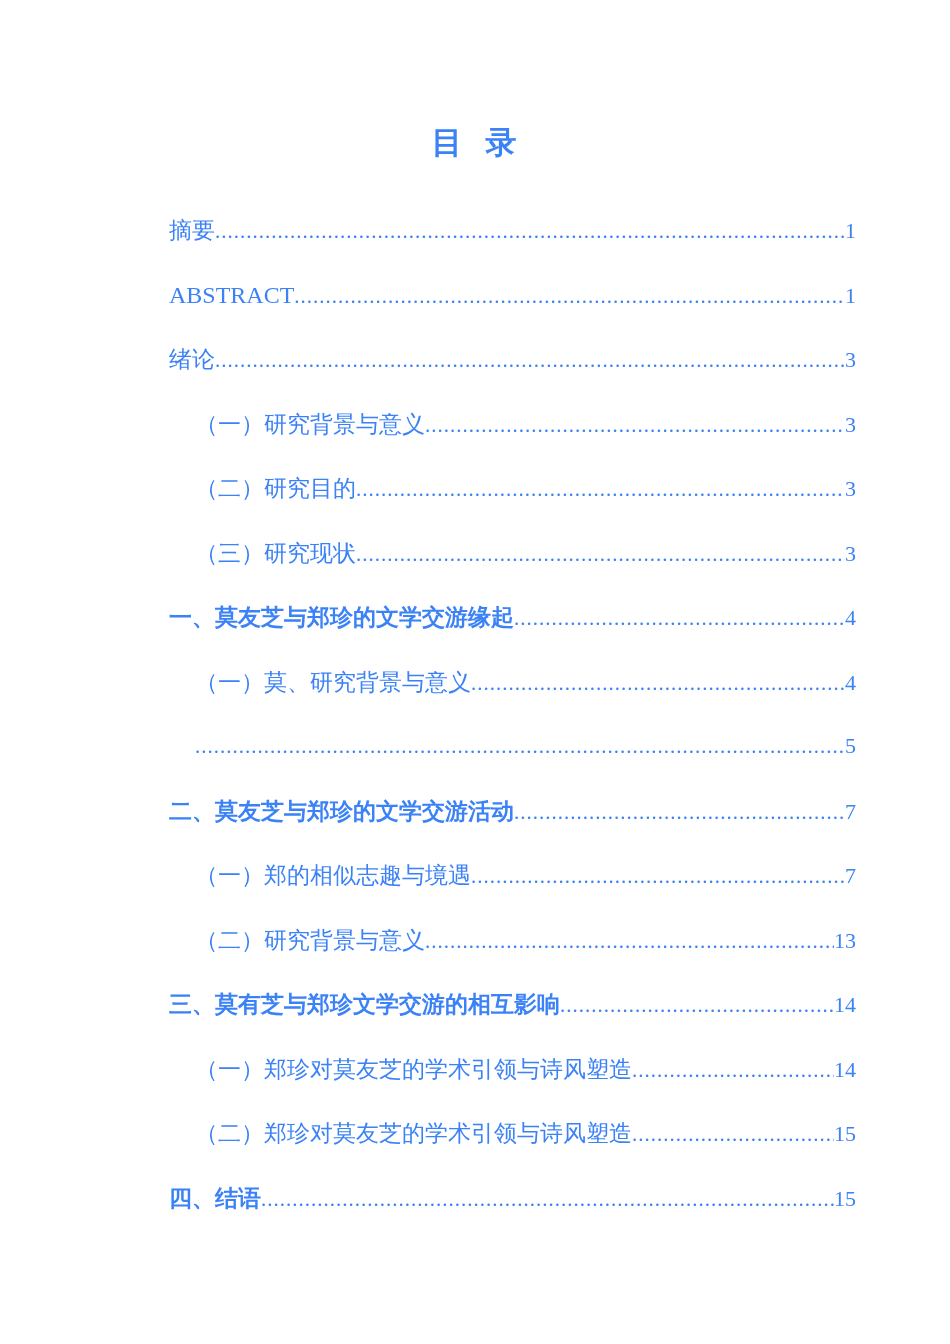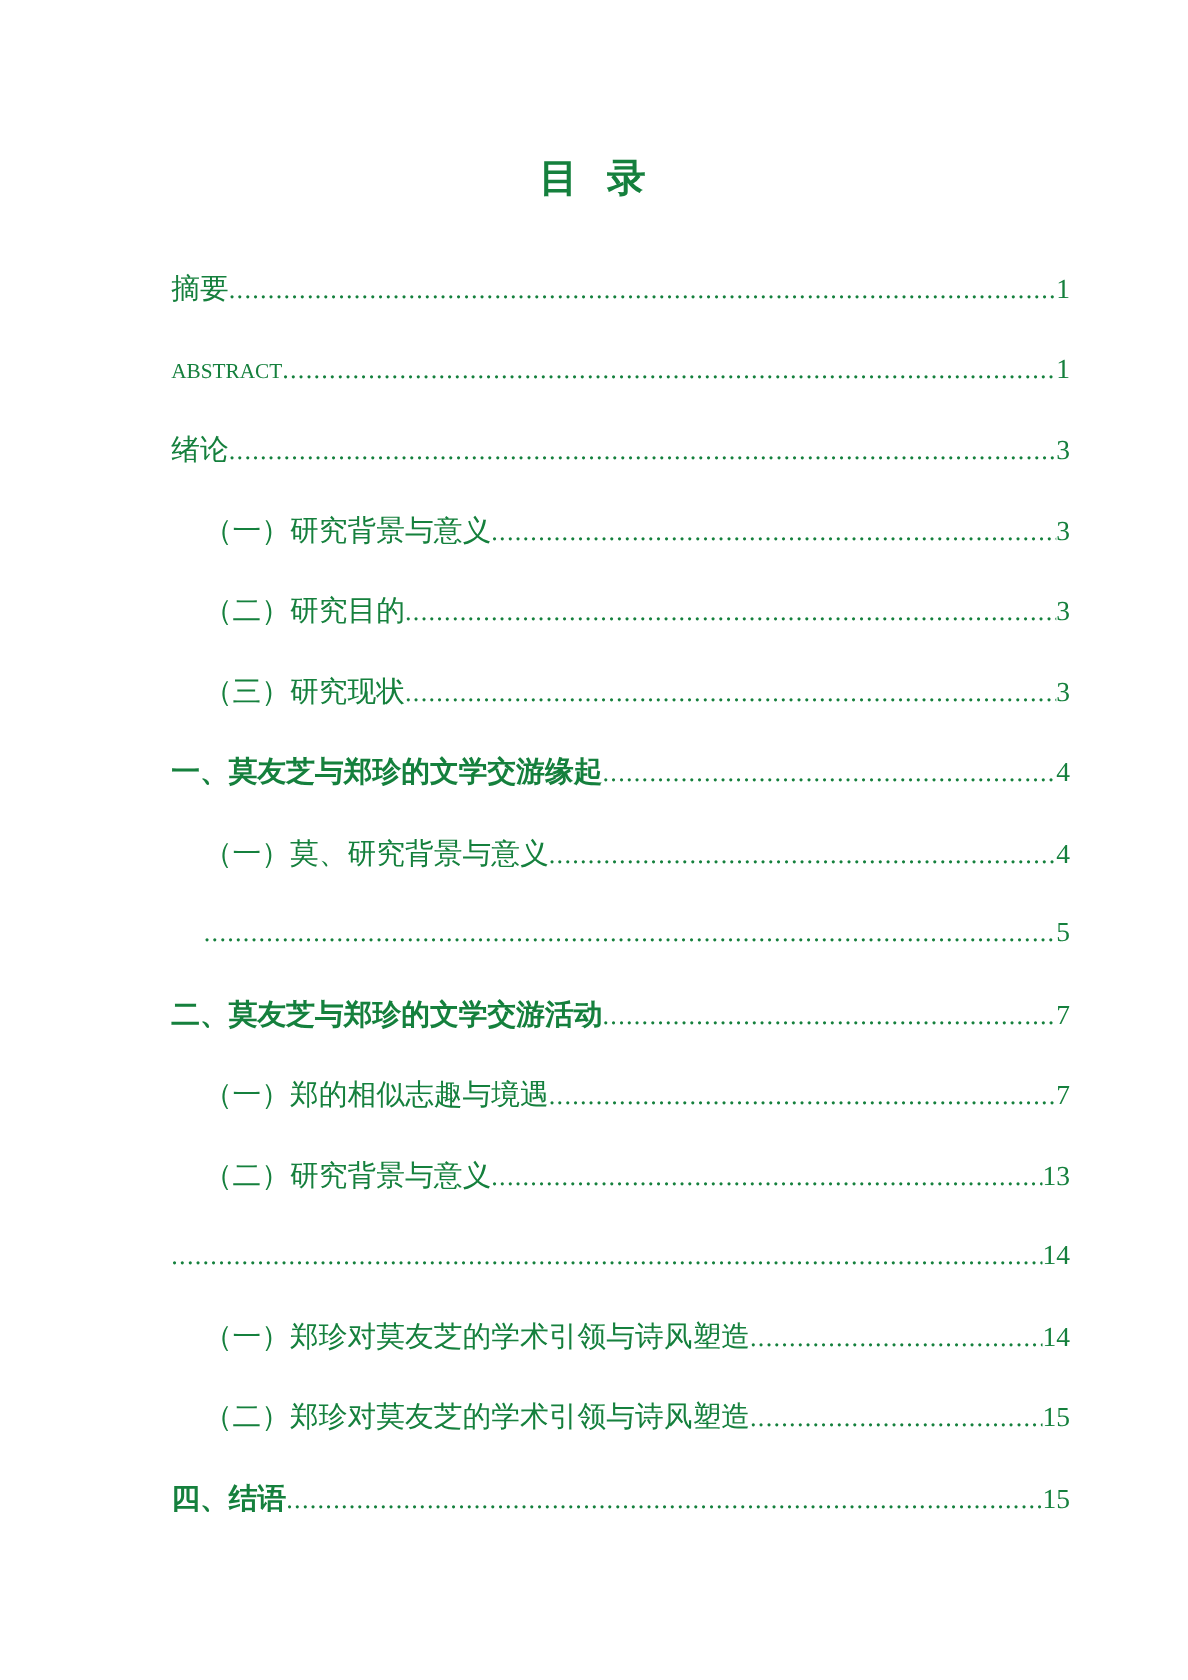--- a/index.html
+++ b/index.html
@@ -5,21 +5,21 @@
   html, body {
     margin: 0;
     padding: 0;
     background: #ffffff;
   }
   .page {
     position: relative;
     width: 950px;
     height: 1344px;
     background: #ffffff;
-    color: #15803d;
+    color: #3b82f6;
     overflow: hidden;
     font-family: "Liberation Serif", serif;
   }
   .toc-title {
     position: absolute;
     top: 122px;
     left: 0;
     width: 100%;
     text-align: center;
     font-family: "Liberation Sans", sans-serif;
@@ -34,33 +34,34 @@
     left: 137px;
     width: 719px;
   }
   .toc-row {
     display: flex;
     align-items: baseline;
     height: 64.5px;
     line-height: 64.5px;
     white-space: nowrap;
     cursor: pointer;
+    margin-left: 32px;
   }
   .toc-row .label {
     flex: 0 0 auto;
     font-family: "Liberation Sans", sans-serif;
     font-size: 23px;
     font-weight: normal;
   }
   .toc-row.bold .label {
     font-weight: bold;
   }
   .toc-row.latin .label {
     font-family: "Liberation Serif", serif;
-    font-size: 17px;
+    font-size: 24px;
   }
   .toc-row.level1 {
     padding-left: 26px;
   }
   .toc-row .dots {
     flex: 1 1 auto;
     overflow: hidden;
     white-space: nowrap;
     font-family: "Liberation Serif", serif;
     font-size: 21px;
@@ -132,20 +133,21 @@
         <span class="label">（一）郑的相似志趣与境遇</span>
         <span class="dots">............................................................................................................................................................................................................................................................................................................</span>
         <span class="pagenum">7</span>
       </div>
       <div class="toc-row level1">
         <span class="label">（二）研究背景与意义</span>
         <span class="dots">............................................................................................................................................................................................................................................................................................................</span>
         <span class="pagenum">13</span>
       </div>
       <div class="toc-row bold">
+        <span class="label">三、莫有芝与郑珍文学交游的相互影响</span>
         <span class="dots">............................................................................................................................................................................................................................................................................................................</span>
         <span class="pagenum">14</span>
       </div>
       <div class="toc-row level1">
         <span class="label">（一）郑珍对莫友芝的学术引领与诗风塑造</span>
         <span class="dots">............................................................................................................................................................................................................................................................................................................</span>
         <span class="pagenum">14</span>
       </div>
       <div class="toc-row level1">
         <span class="label">（二）郑珍对莫友芝的学术引领与诗风塑造</span>

